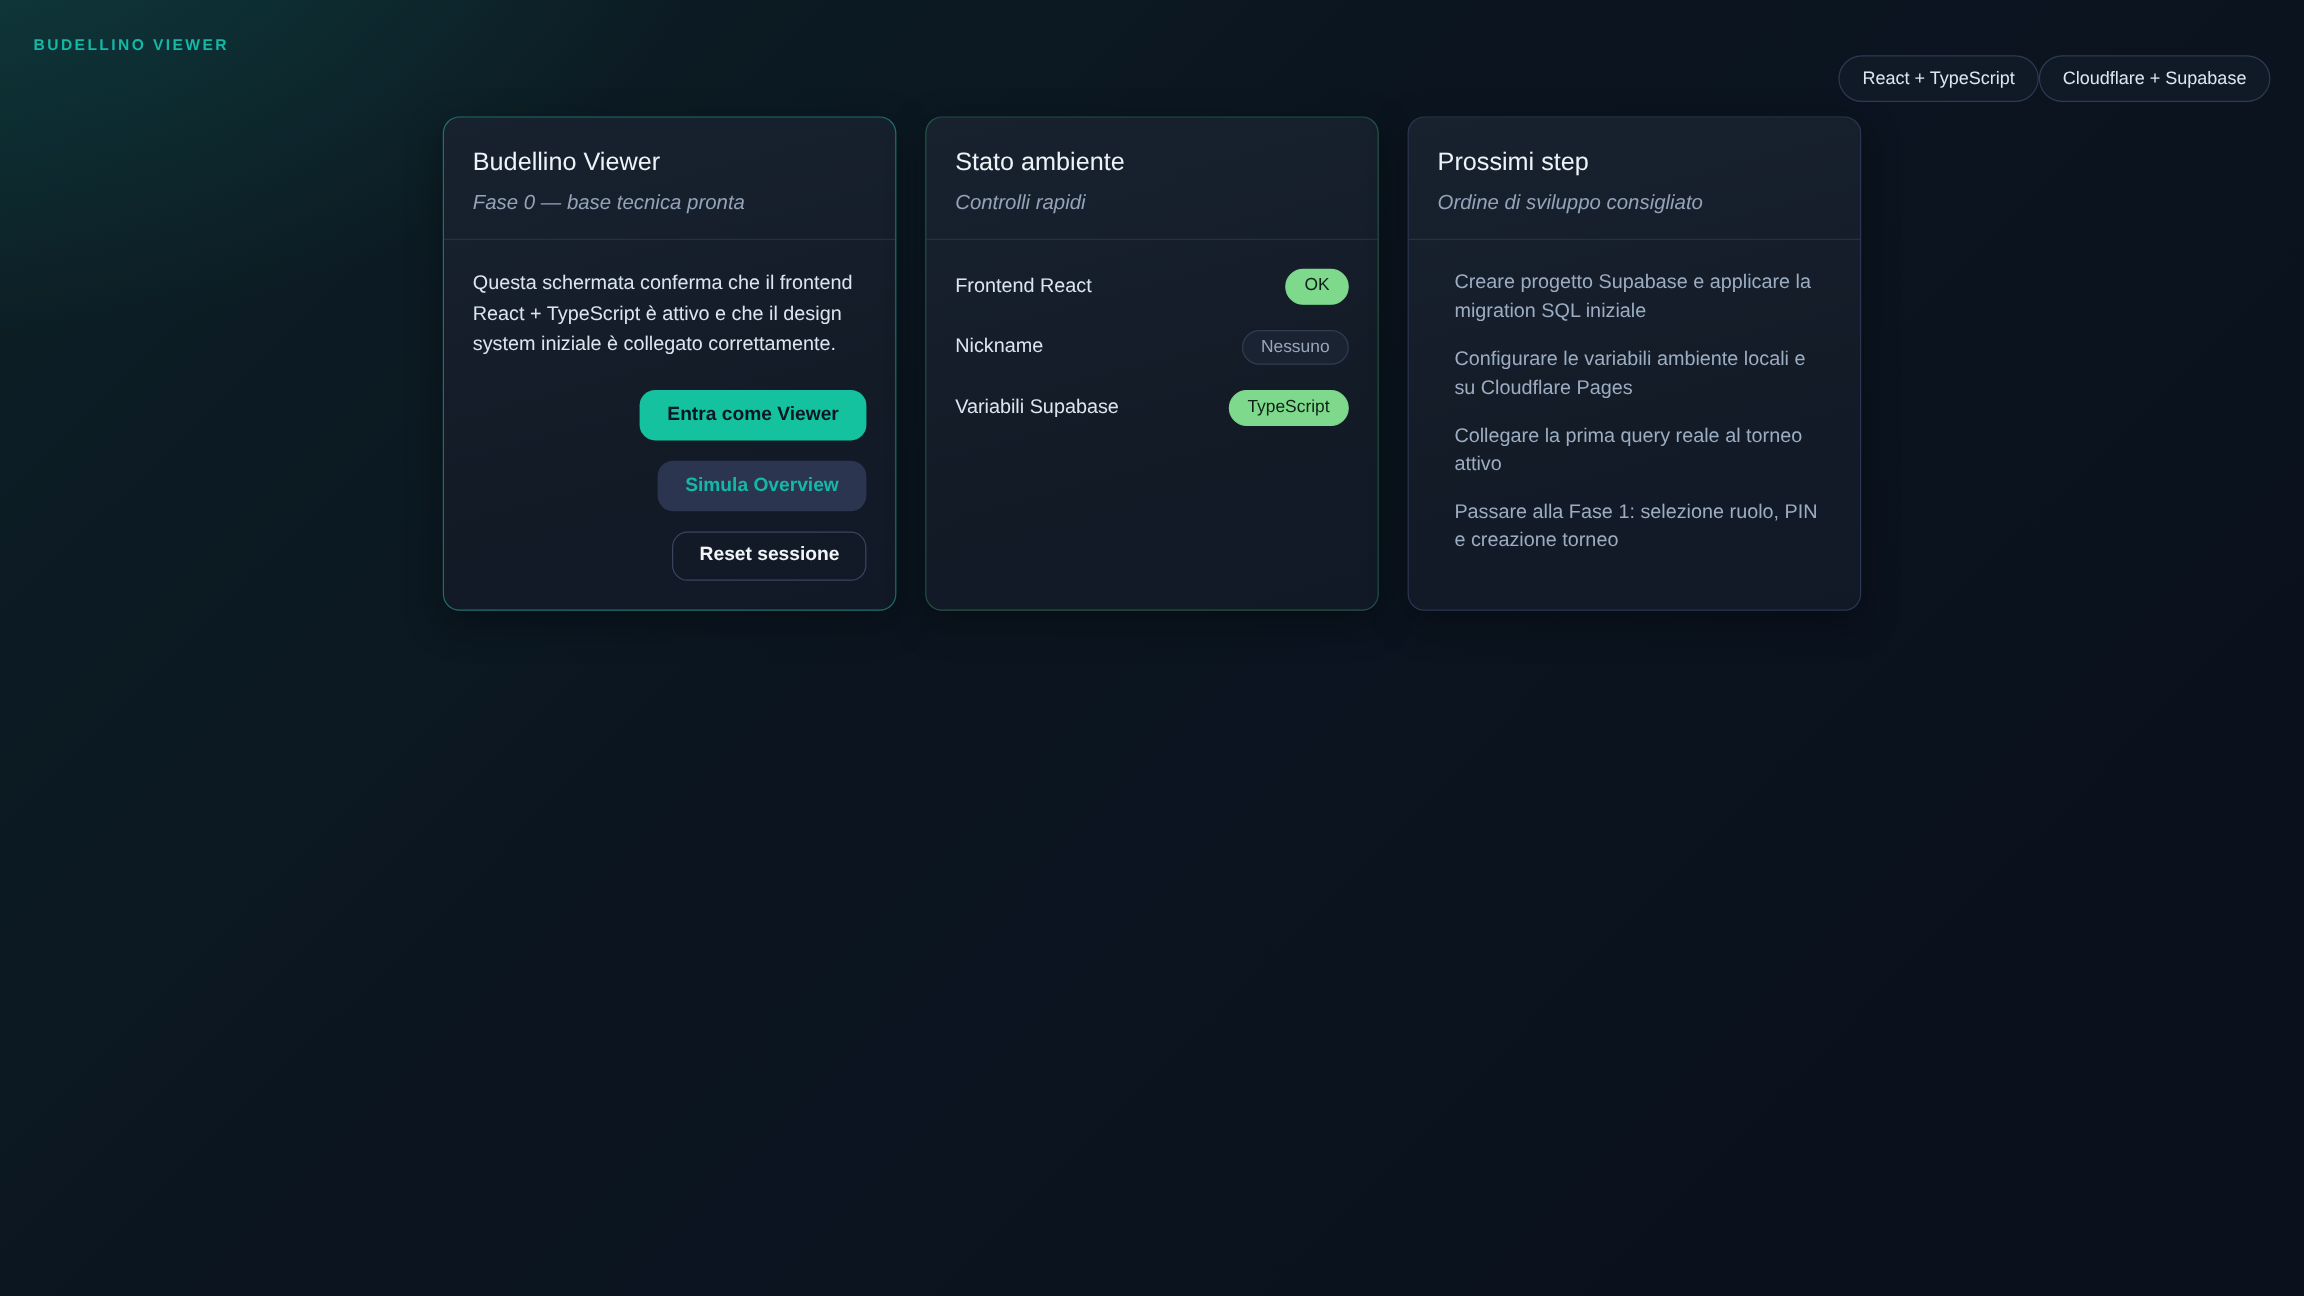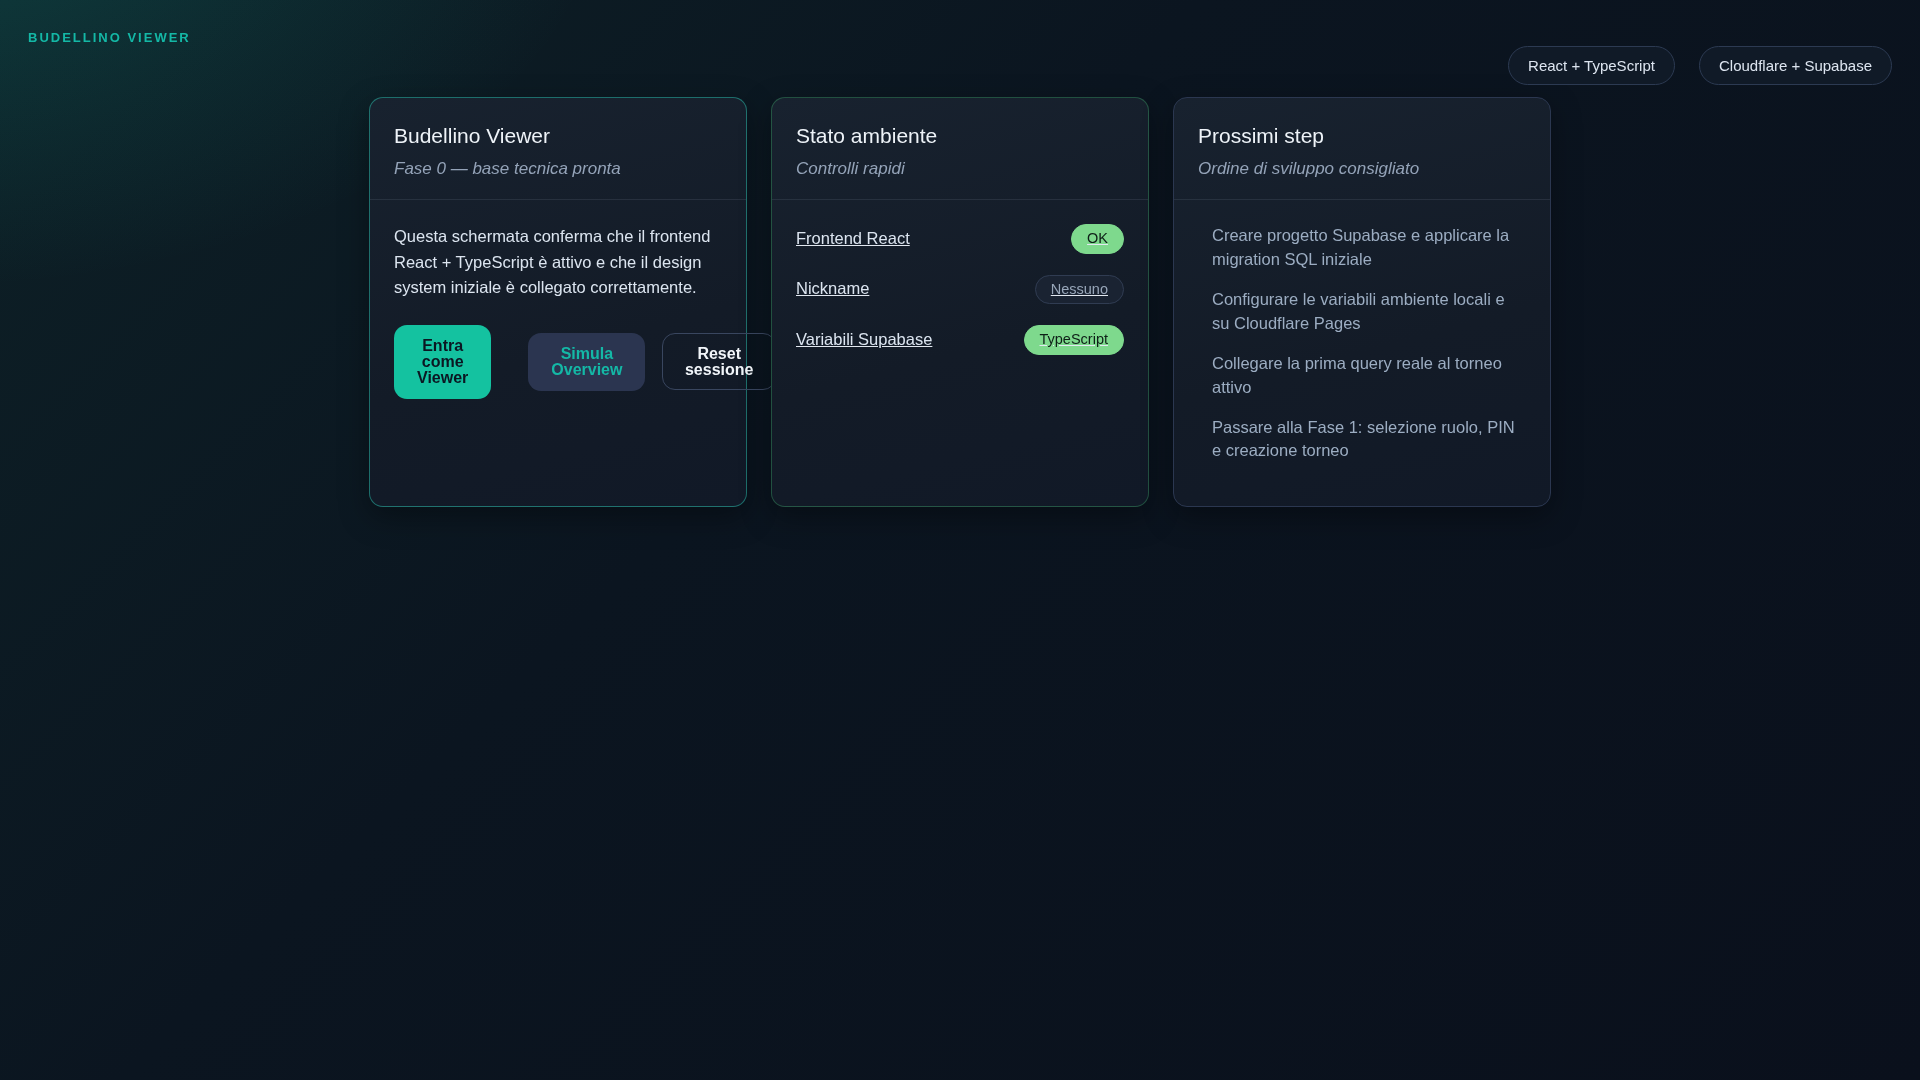--- a/index.html
+++ b/index.html
@@ -27,21 +27,21 @@
     font-size: 38px;
     font-weight: 500;
     color: #f3f6fa;
     letter-spacing: 0.2px;
   }
   .badges {
     position: absolute;
     top: 46px;
     right: 28px;
     display: flex;
-    gap: 24px;
+    gap: 0;
     text-align: right;
   }
   .badge {
     background: #101a27;
     border: 1px solid #2c3a52;
     border-radius: 999px;
     padding: 10px 19px;
     font-size: 15px;
     color: #dde5f0;
     white-space: nowrap;
@@ -83,37 +83,37 @@
   }
   .card-body { padding: 24px; }
 
   
   .card-text {
     font-size: 16.5px;
     line-height: 1.55;
     color: #dce5f0;
     margin-bottom: 24px;
   }
-  .btn-col { display: flex; align-items: center; gap: 17px; }
+  .btn-col { display: flex; flex-direction: column; align-items: flex-end; gap: 17px; }
   .btn {
     border: none;
     cursor: pointer;
     font-family: "Liberation Sans", "DejaVu Sans", sans-serif;
     font-size: 16px;
     font-weight: 700;
     border-radius: 13px;
     padding: 13px 23px;
     line-height: 1;
   }
   .btn-primary   { background: #14c2a0; color: #0b1722; }
   .btn-secondary { background: #2b3550; color: #14b8a6; margin-left: 20px; }
   .btn-ghost     { background: transparent; border: 1.5px solid #39465f; color: #f1f5f9; padding: 11.5px 21.5px; }
 
   
-  .status-rows { display: flex; flex-direction: column; gap: 21px; text-decoration: underline; }
+  .status-rows { display: flex; flex-direction: column; gap: 21px; }
   .status-row {
     display: flex;
     justify-content: space-between;
     align-items: center;
     gap: 12px;
   }
   .status-label { font-size: 16.5px; color: #dce5f0; line-height: 1.45; }
   .pill {
     font-size: 14.5px;
     line-height: 1.35;

